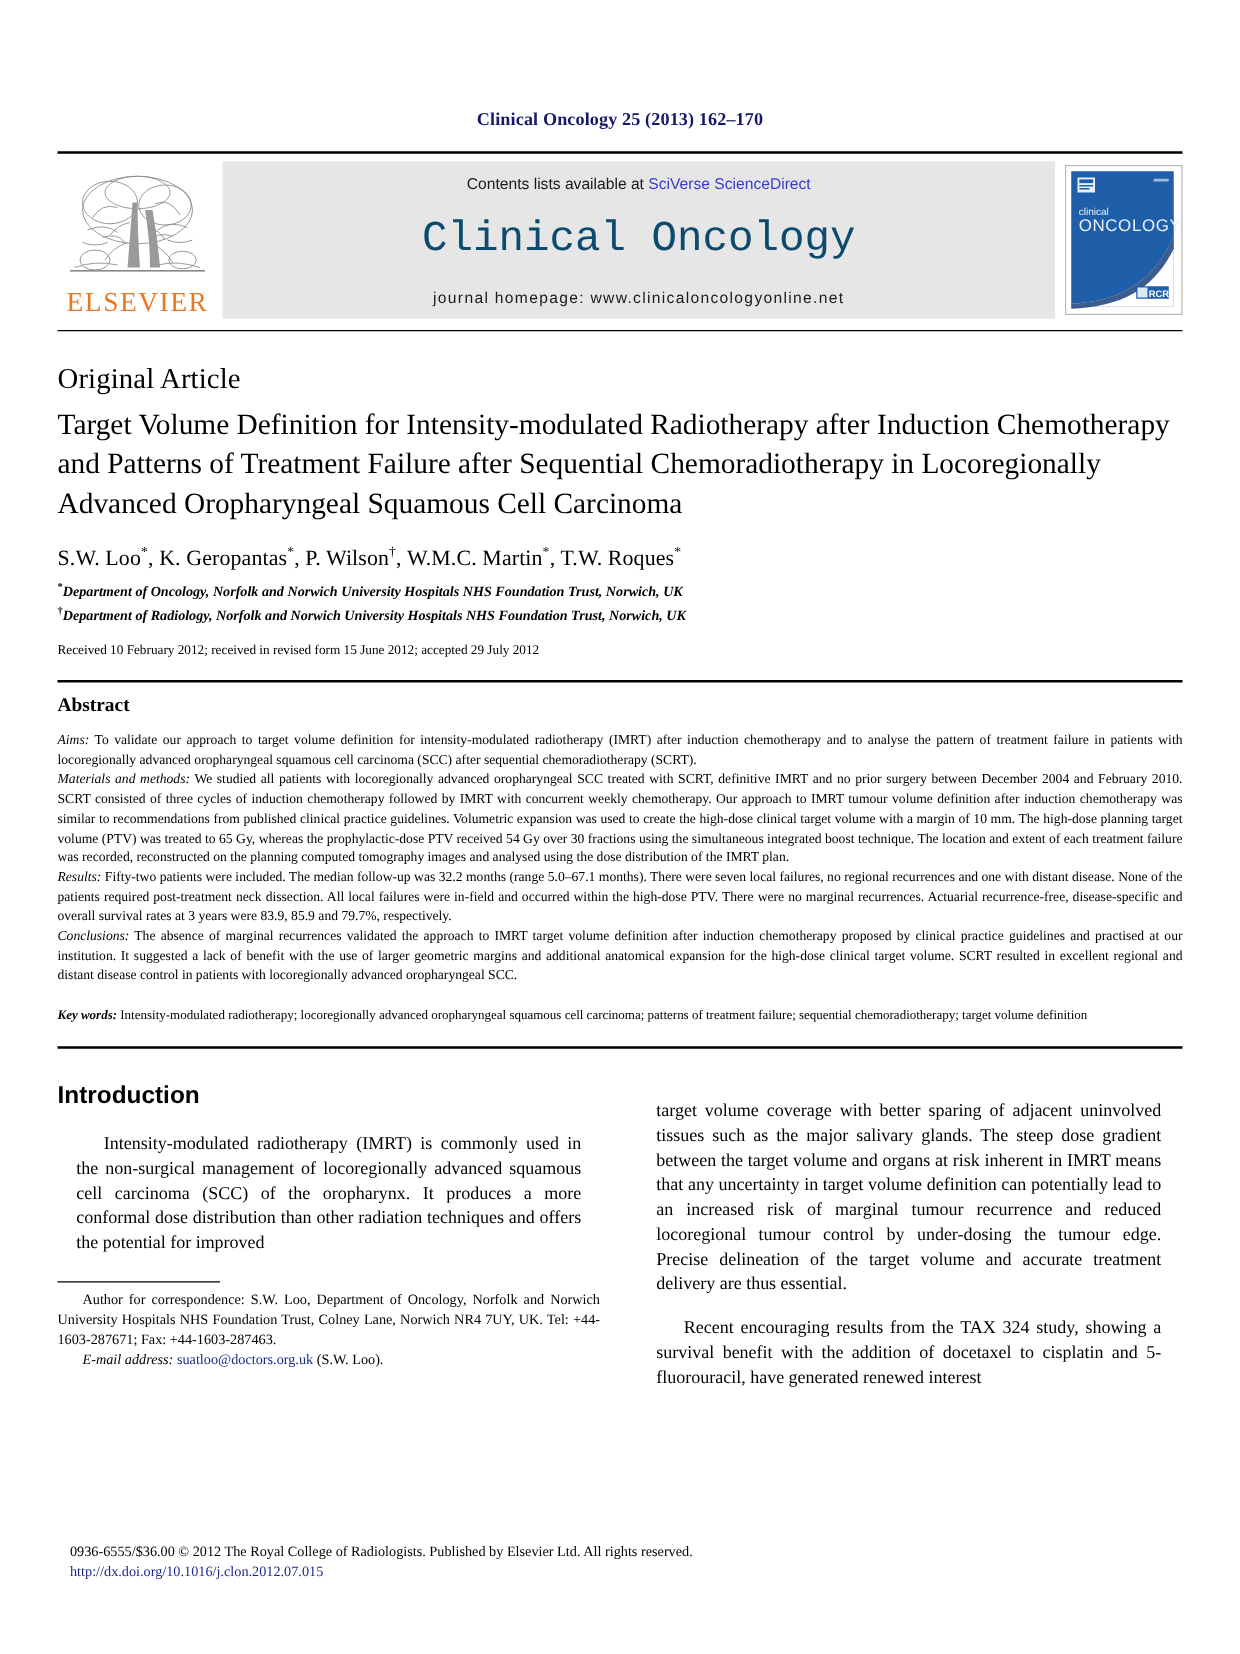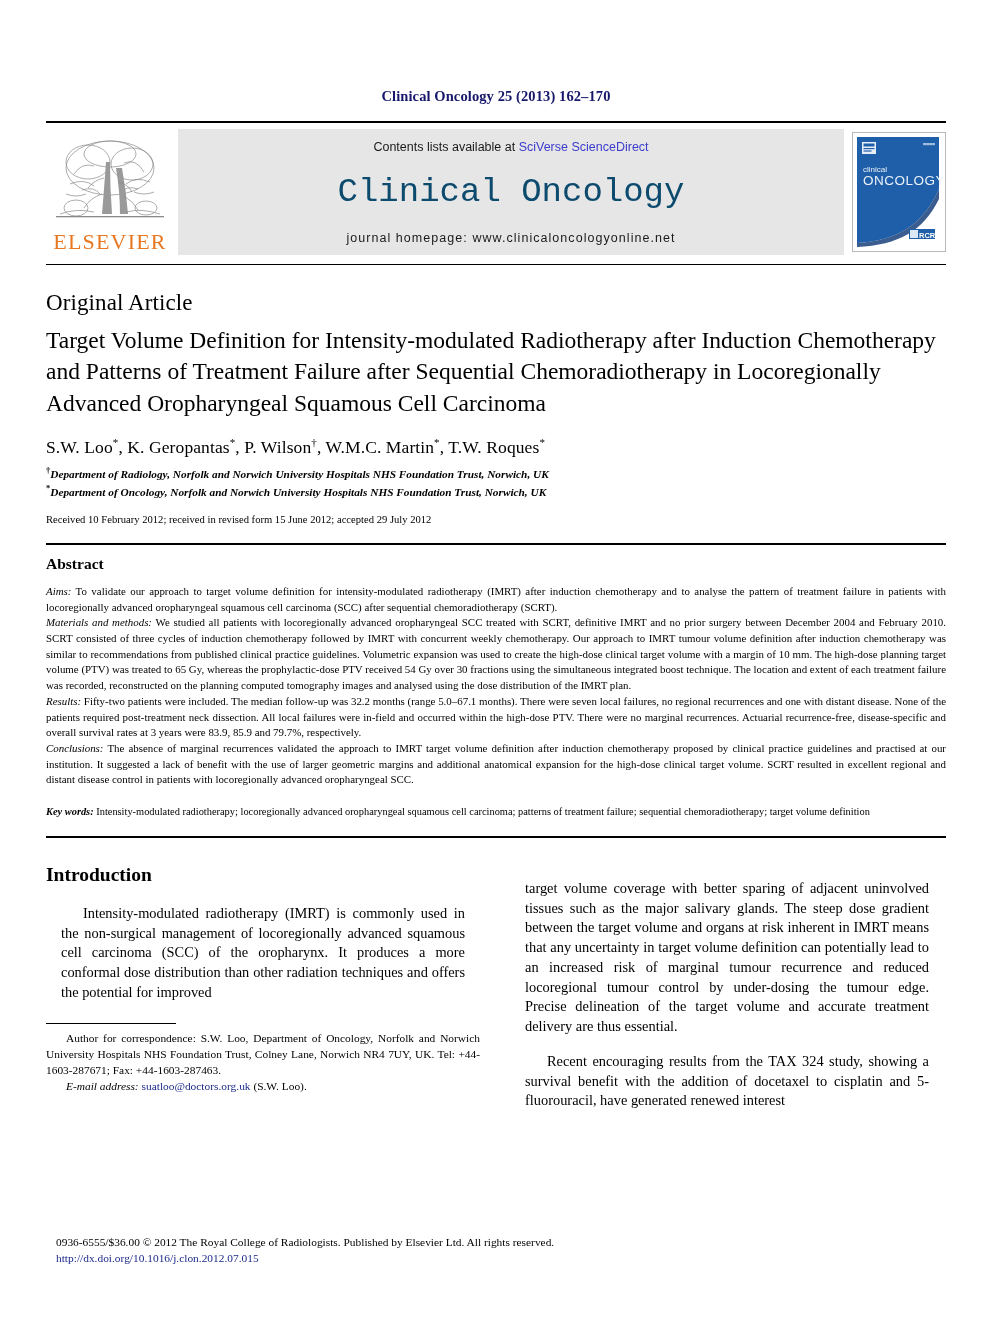--- a/index.html
+++ b/index.html
@@ -167,21 +167,21 @@
   .rule-bottom { border-top: 2.3px solid #000; margin-top: 16px; }
 
   
   .columns {
     display: flex;
     margin-top: 26px;
     gap: 30px;
   }
   .col { width: 434px; }
   .sec-heading {
-    font-family: Liberation Serif, serif;
+    font-family: Liberation Sans, sans-serif;
     font-weight: bold;
     font-size: 19.5px;
     margin: 0 0 18px 0;
   }
   .body-text {
     font-family: "Liberation Serif", serif;
     font-size: 14.4px;
     line-height: 1.37;
     text-align: justify;
   }
@@ -299,22 +299,22 @@
 
   <div class="authors">
     <span>S.W. Loo</span><sup>*</sup>,
     <span>K. Geropantas</span><sup>*</sup>,
     <span>P. Wilson</span><sup>†</sup>,
     <span>W.M.C. Martin</span><sup>*</sup>,
     <span>T.W. Roques</span><sup>*</sup>
   </div>
 
   <div class="affil">
+    <div><sup>*</sup><span>Department of Oncology, Norfolk and Norwich University Hospitals NHS Foundation Trust, Norwich, UK</span></div>
     <div><sup>†</sup><span>Department of Radiology, Norfolk and Norwich University Hospitals NHS Foundation Trust, Norwich, UK</span></div>
-    <div><sup>*</sup><span>Department of Oncology, Norfolk and Norwich University Hospitals NHS Foundation Trust, Norwich, UK</span></div>
   </div>
 
   <div class="received">Received 10 February 2012; received in revised form 15 June 2012; accepted 29 July 2012</div>
 
   <div class="rule-abs"></div>
   <div class="abs-heading">Abstract</div>
 
   <div class="abs-body">
     <p><span class="abs-lead">Aims:</span><span> To validate our approach to target volume definition for intensity-modulated radiotherapy (IMRT) after induction chemotherapy and to analyse the pattern of treatment failure in patients with locoregionally advanced oropharyngeal squamous cell carcinoma (SCC) after sequential chemoradiotherapy (SCRT).</span></p>
     <p><span class="abs-lead">Materials and methods:</span><span> We studied all patients with locoregionally advanced oropharyngeal SCC treated with SCRT, definitive IMRT and no prior surgery between December 2004 and February 2010. SCRT consisted of three cycles of induction chemotherapy followed by IMRT with concurrent weekly chemotherapy. Our approach to IMRT tumour volume definition after induction chemotherapy was similar to recommendations from published clinical practice guidelines. Volumetric expansion was used to create the high-dose clinical target volume with a margin of 10 mm. The high-dose planning target volume (PTV) was treated to 65 Gy, whereas the prophylactic-dose PTV received 54 Gy over 30 fractions using the simultaneous integrated boost technique. The location and extent of each treatment failure was recorded, reconstructed on the planning computed tomography images and analysed using the dose distribution of the IMRT plan.</span></p>

